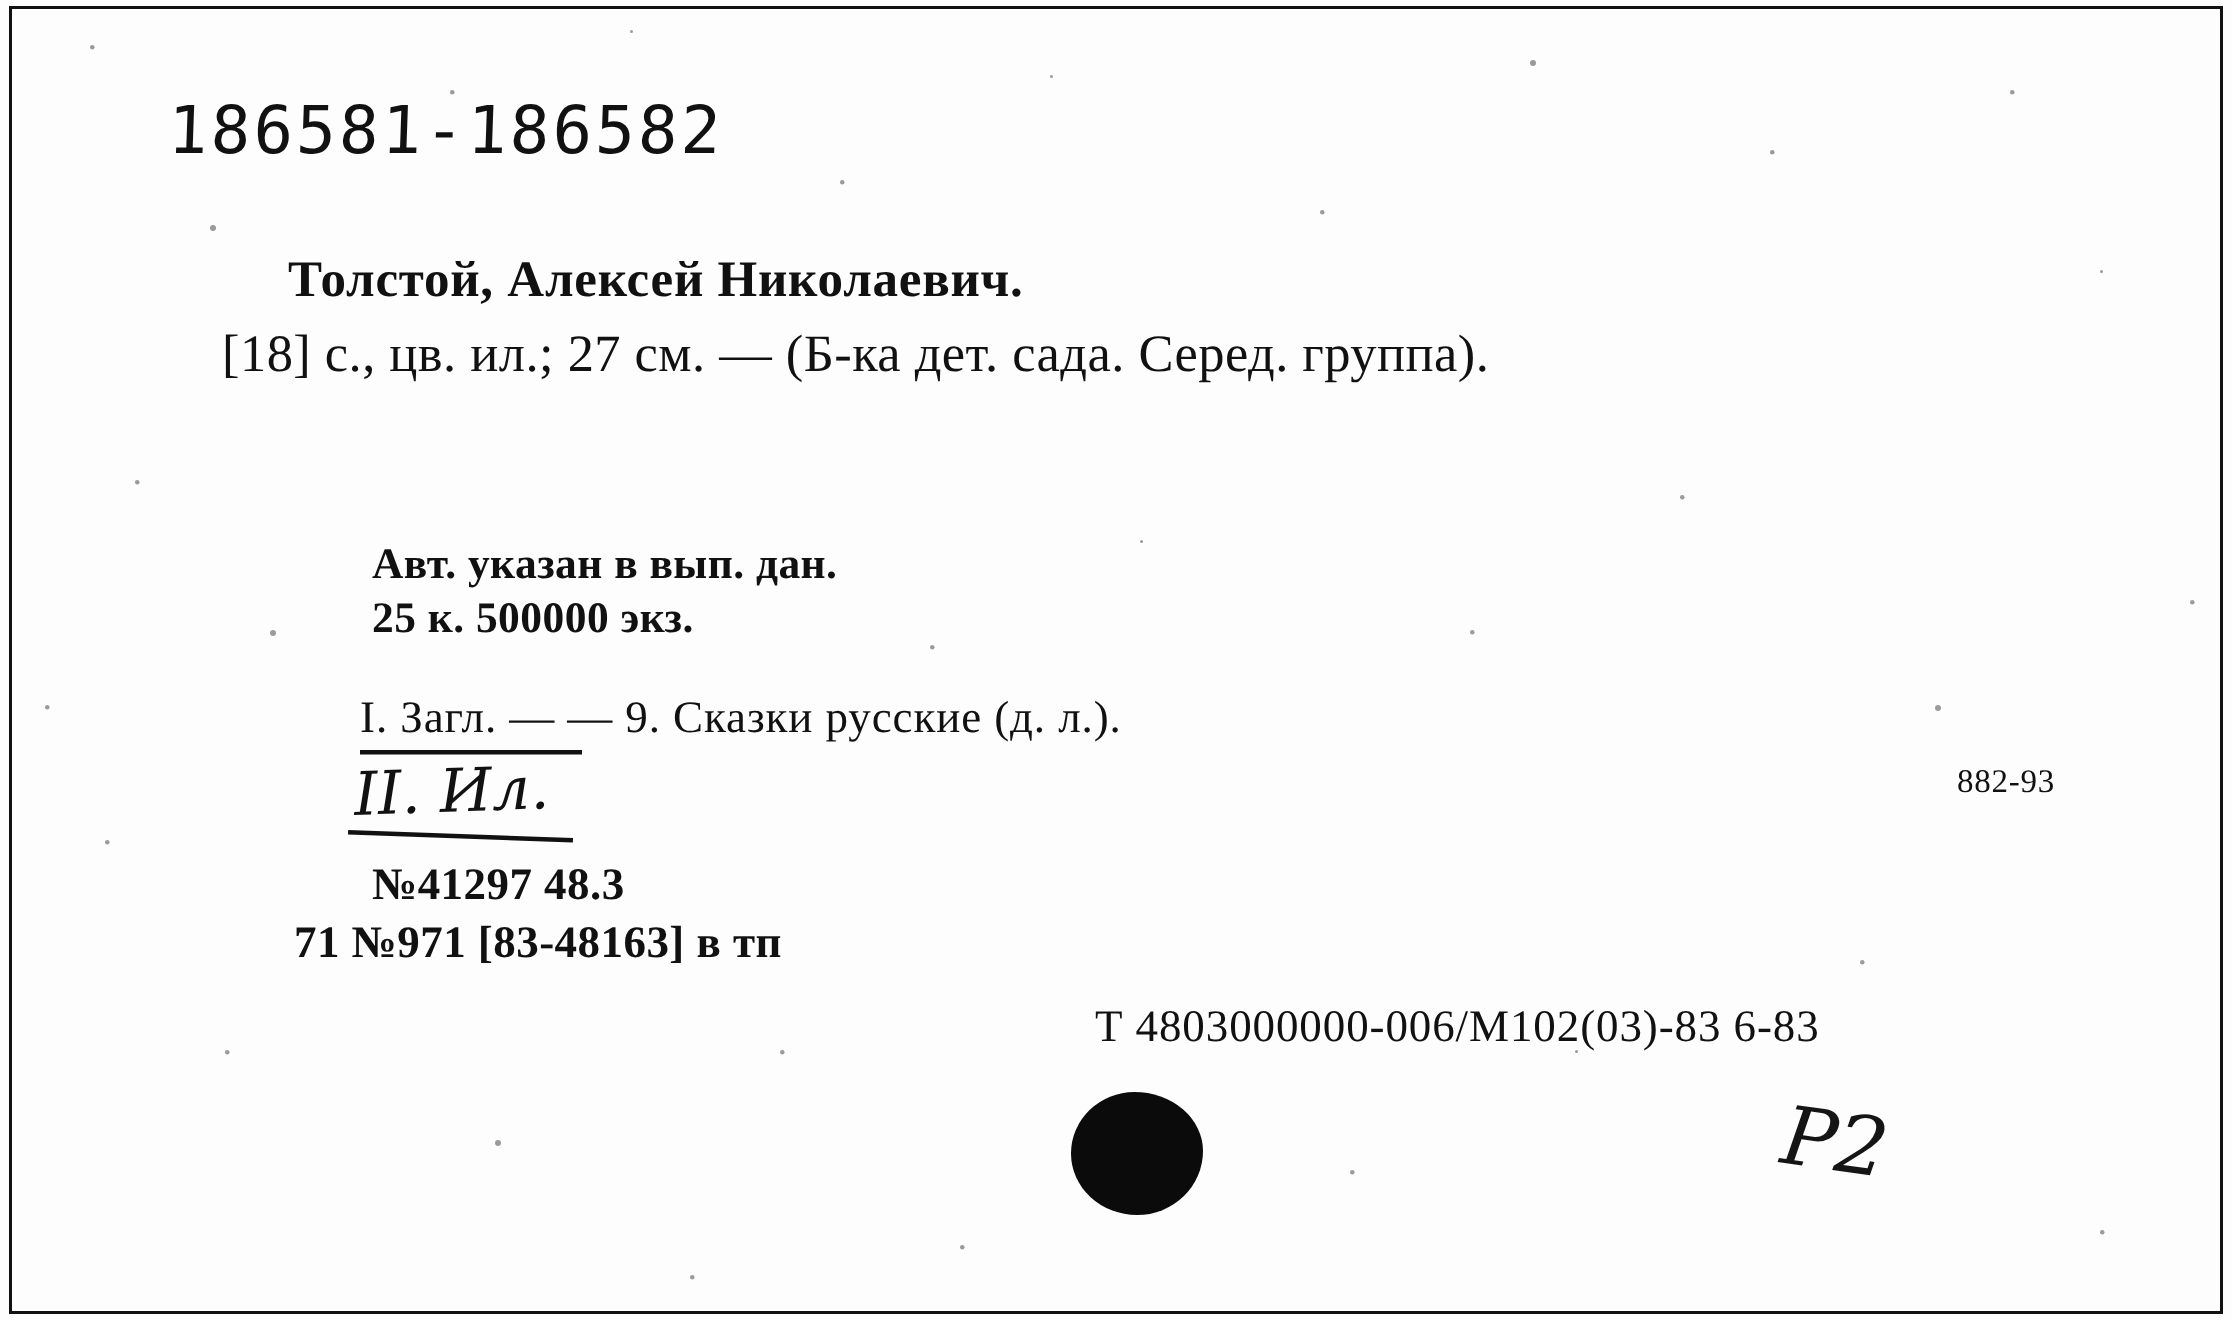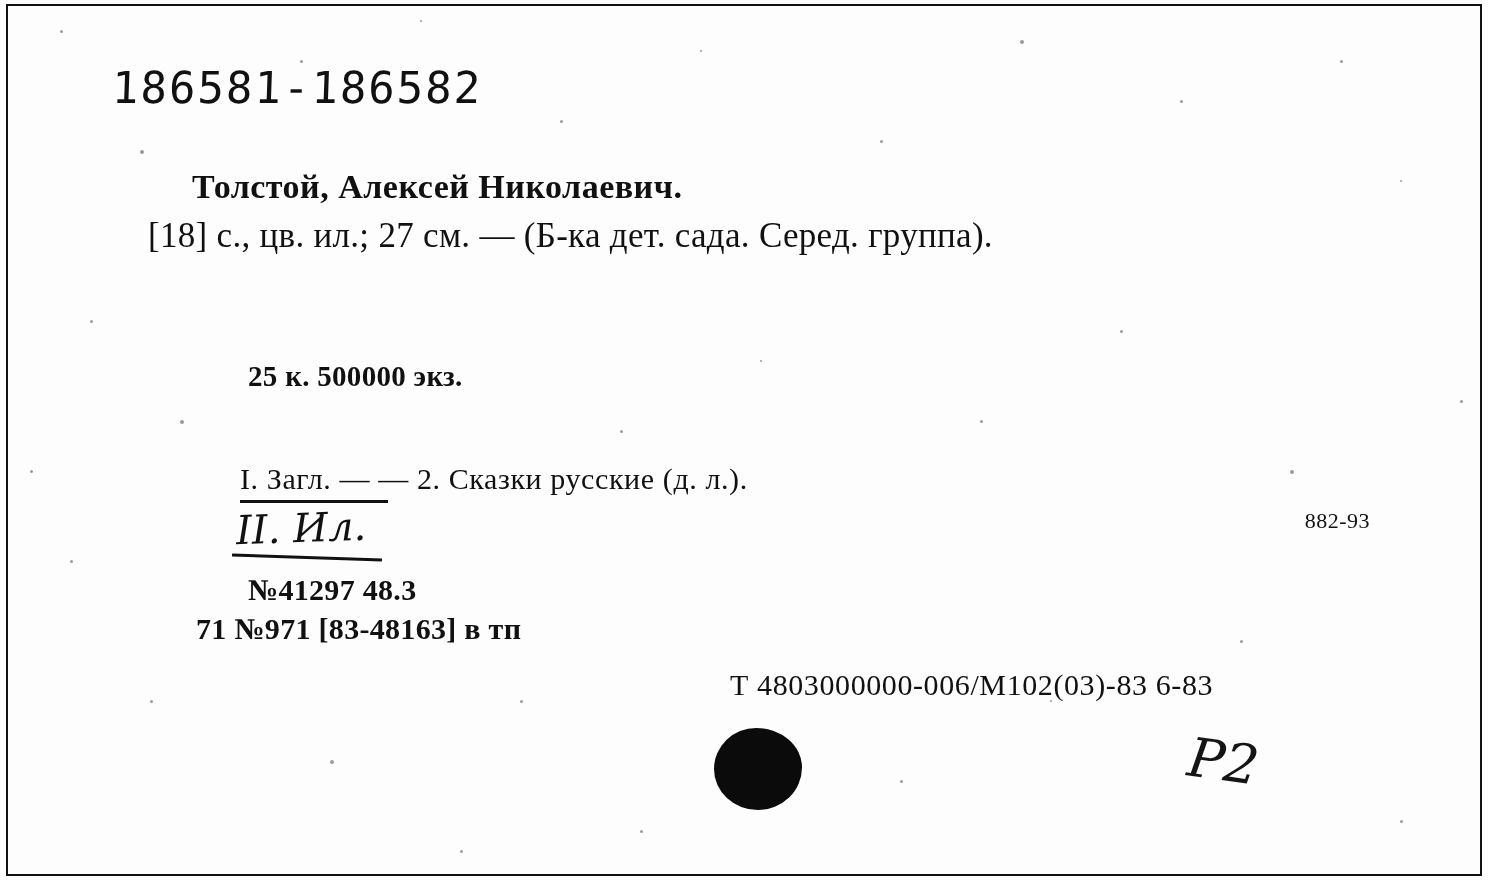--- a/index.html
+++ b/index.html
@@ -218,24 +218,25 @@
 
   <div id="accession">186581-186582</div>
 
   <div id="author">Толстой, Алексей Николаевич.</div>
 
   <div id="body-block">
     <div class="line">[18] с., цв. ил.; 27 см. — (Б-ка дет. сада. Серед. группа).</div>
   </div>
 
   <div id="note-block">
+    <div class="indent">Авт. указан в вып. дан.</div>
     <div class="indent">25 к.    500000 экз.</div>
   </div>
 
-  <div id="tracing">I. Загл. — — 2. Сказки русские  (д. л.).</div>
+  <div id="tracing">I. Загл. — — 9. Сказки русские  (д. л.).</div>
   <div id="tracing-underline"></div>
 
   <div id="handwritten-tracing">II. Ил.</div>
   <div id="handwritten-tracing-underline"></div>
 
   <div id="class-number">882-93</div>
 
   <div id="footer-block">
     <div class="row pad">№41297 48.3</div>
     <div class="row">71 №971 [83-48163] в тп</div>

